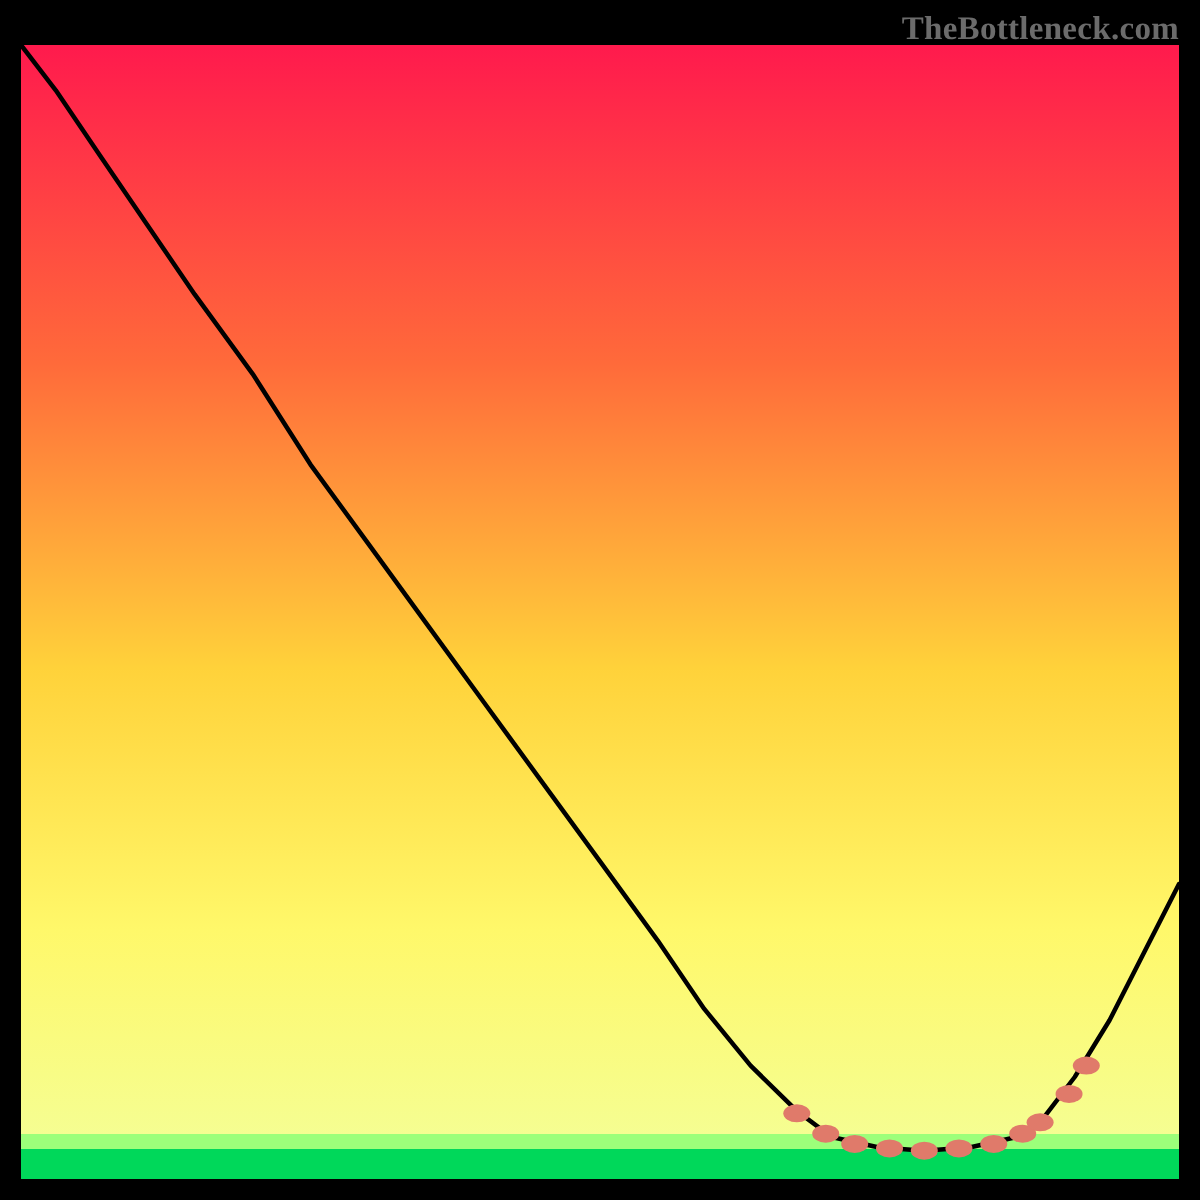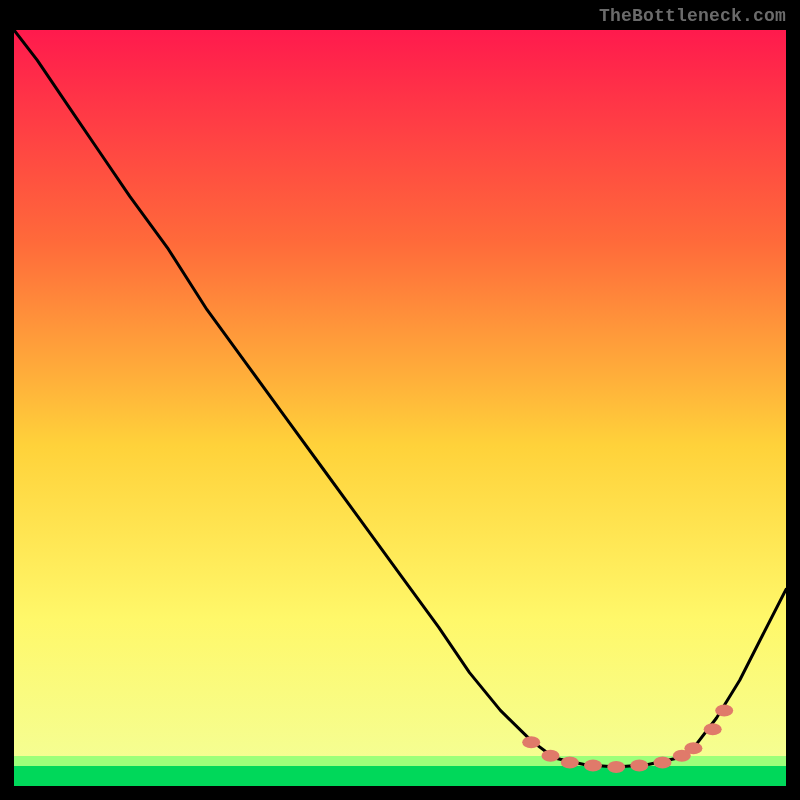--- a/index.html
+++ b/index.html
@@ -22,22 +22,22 @@
     position: absolute;
     left: 0;
     top: 0;
     width: 772px;
     height: 756px;
   }
   .watermark {
     position: absolute;
     top: 6px;
     right: 14px;
-    font-family: Liberation Mono, monospace;
-    font-size: 18px;
+    font-family: Liberation Serif, serif;
+    font-size: 22px;
     font-weight: bold;
     color: #6b6b6b;
     letter-spacing: 0.2px;
   }
 </style>
 </head>
 <body>
 
 <div class="frame">
   <svg class="plot" viewBox="0 0 772 756" preserveAspectRatio="none">

